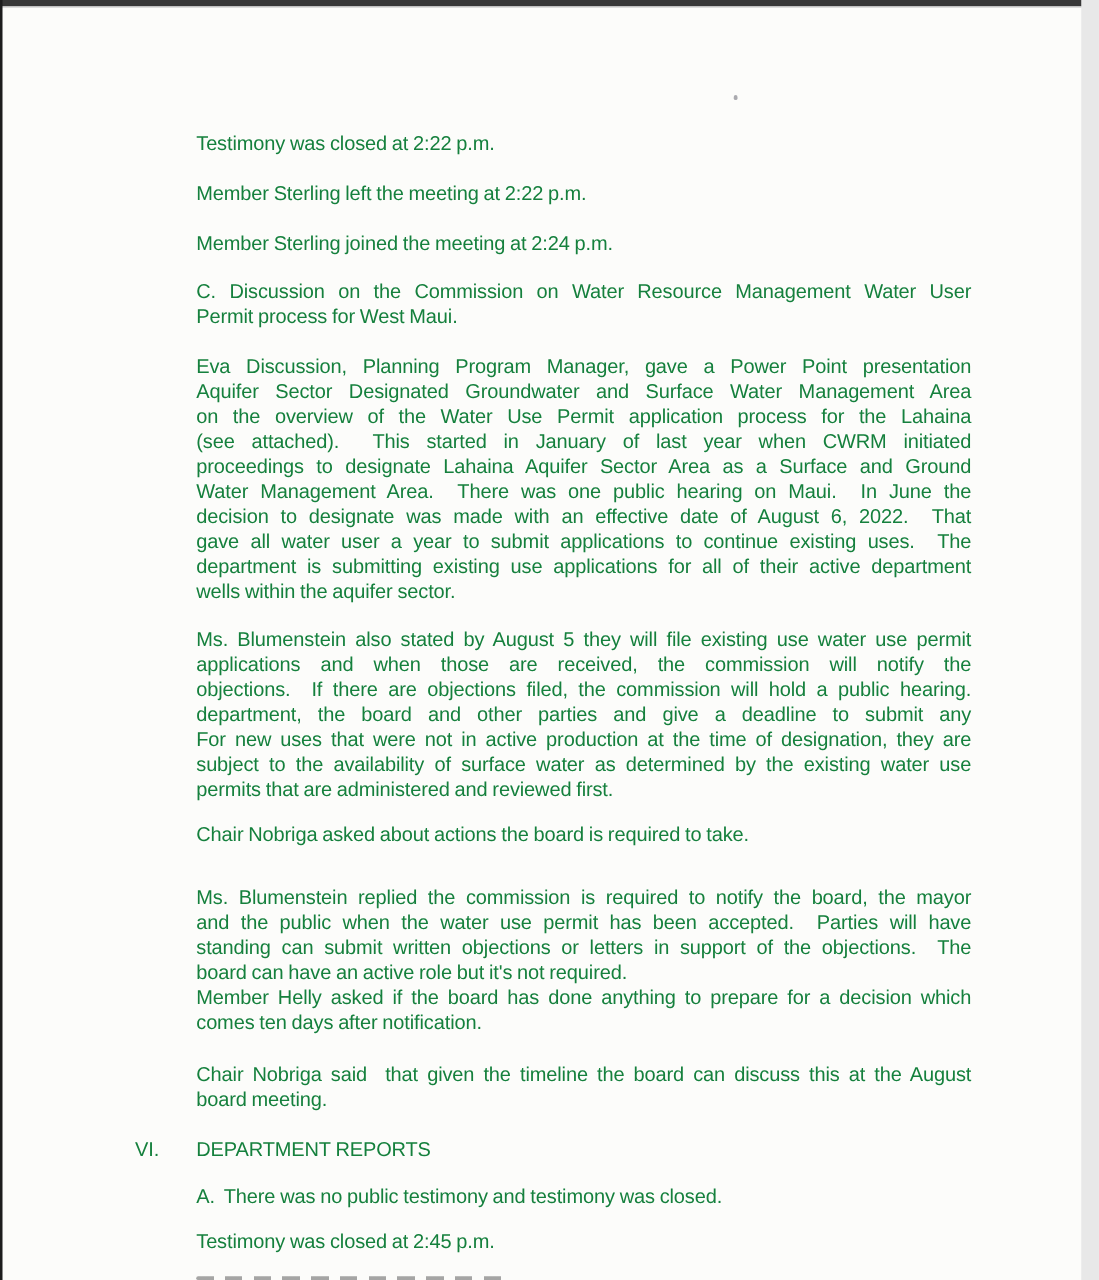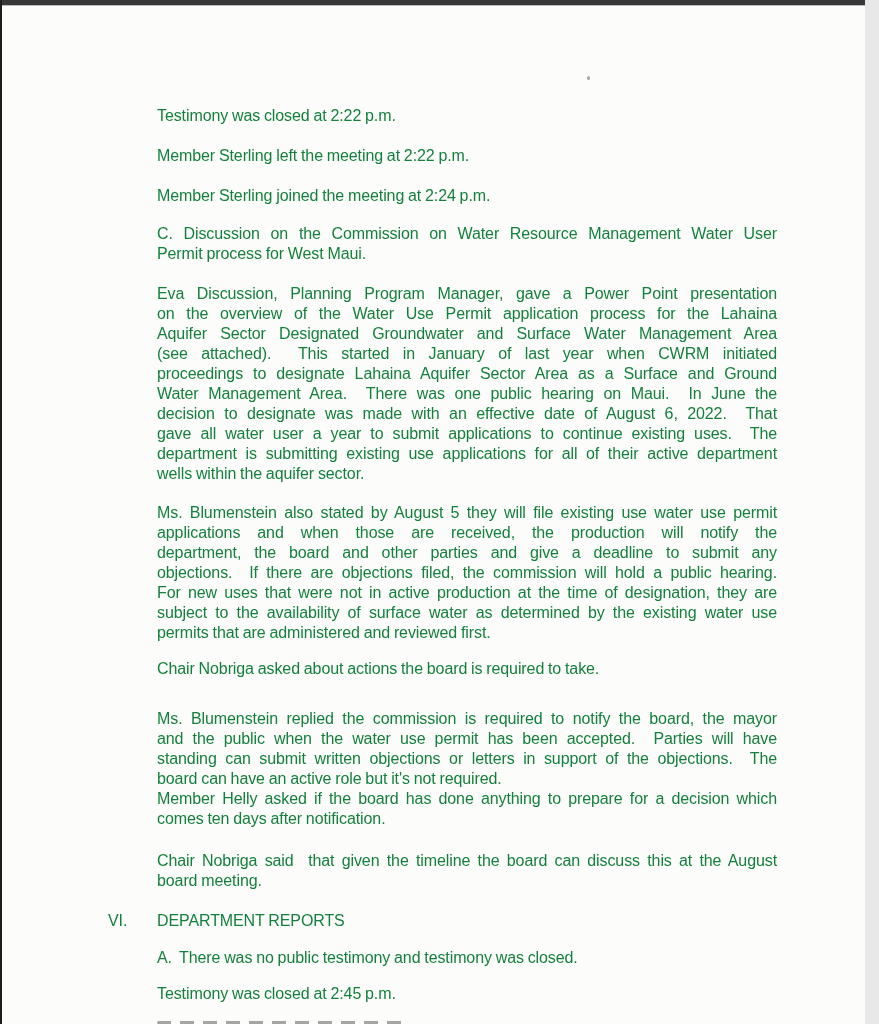--- a/index.html
+++ b/index.html
@@ -68,36 +68,36 @@
       <span class="ln ll">Member Sterling joined the meeting at 2:24 p.m.</span>
     </p>
 
     <p style="margin-top:18px">
       <span class="ln jl">C. Discussion on the Commission on Water Resource Management Water User</span>
       <span class="ln ll">Permit process for West Maui.</span>
     </p>
 
     <p style="margin-top:20px">
       <span class="ln jl">Eva Discussion, Planning Program Manager, gave a Power Point presentation</span>
+      <span class="ln jl">Aquifer Sector Designated Groundwater and Surface Water Management Area</span>
       <span class="ln jl">on the overview of the Water Use Permit application process for the Lahaina</span>
-      <span class="ln jl">Aquifer Sector Designated Groundwater and Surface Water Management Area</span>
       <span class="ln jl">(see attached).  This started in January of last year when CWRM initiated</span>
       <span class="ln jl">proceedings to designate Lahaina Aquifer Sector Area as a Surface and Ground</span>
       <span class="ln jl">Water Management Area.  There was one public hearing on Maui.  In June the</span>
       <span class="ln jl">decision to designate was made with an effective date of August 6, 2022.  That</span>
       <span class="ln jl">gave all water user a year to submit applications to continue existing uses.  The</span>
       <span class="ln jl">department is submitting existing use applications for all of their active department</span>
       <span class="ln ll">wells within the aquifer sector.</span>
     </p>
 
     <p style="margin-top:19px">
       <span class="ln jl">Ms. Blumenstein also stated by August 5 they will file existing use water use permit</span>
-      <span class="ln jl">applications and when those are received, the production will notify the</span>
+      <span class="ln jl">applications and when those are received, the commission will notify the</span>
+      <span class="ln jl">objections.  If there are objections filed, the commission will hold a public hearing.</span>
       <span class="ln jl">department, the board and other parties and give a deadline to submit any</span>
-      <span class="ln jl">objections.  If there are objections filed, the commission will hold a public hearing.</span>
       <span class="ln jl">For new uses that were not in active production at the time of designation, they are</span>
       <span class="ln jl">subject to the availability of surface water as determined by the existing water use</span>
       <span class="ln ll">permits that are administered and reviewed first.</span>
     </p>
 
     <p style="margin-top:16px">
       <span class="ln ll">Chair Nobriga asked about actions the board is required to take.</span>
     </p>
 
     <p style="margin-top:30px">

